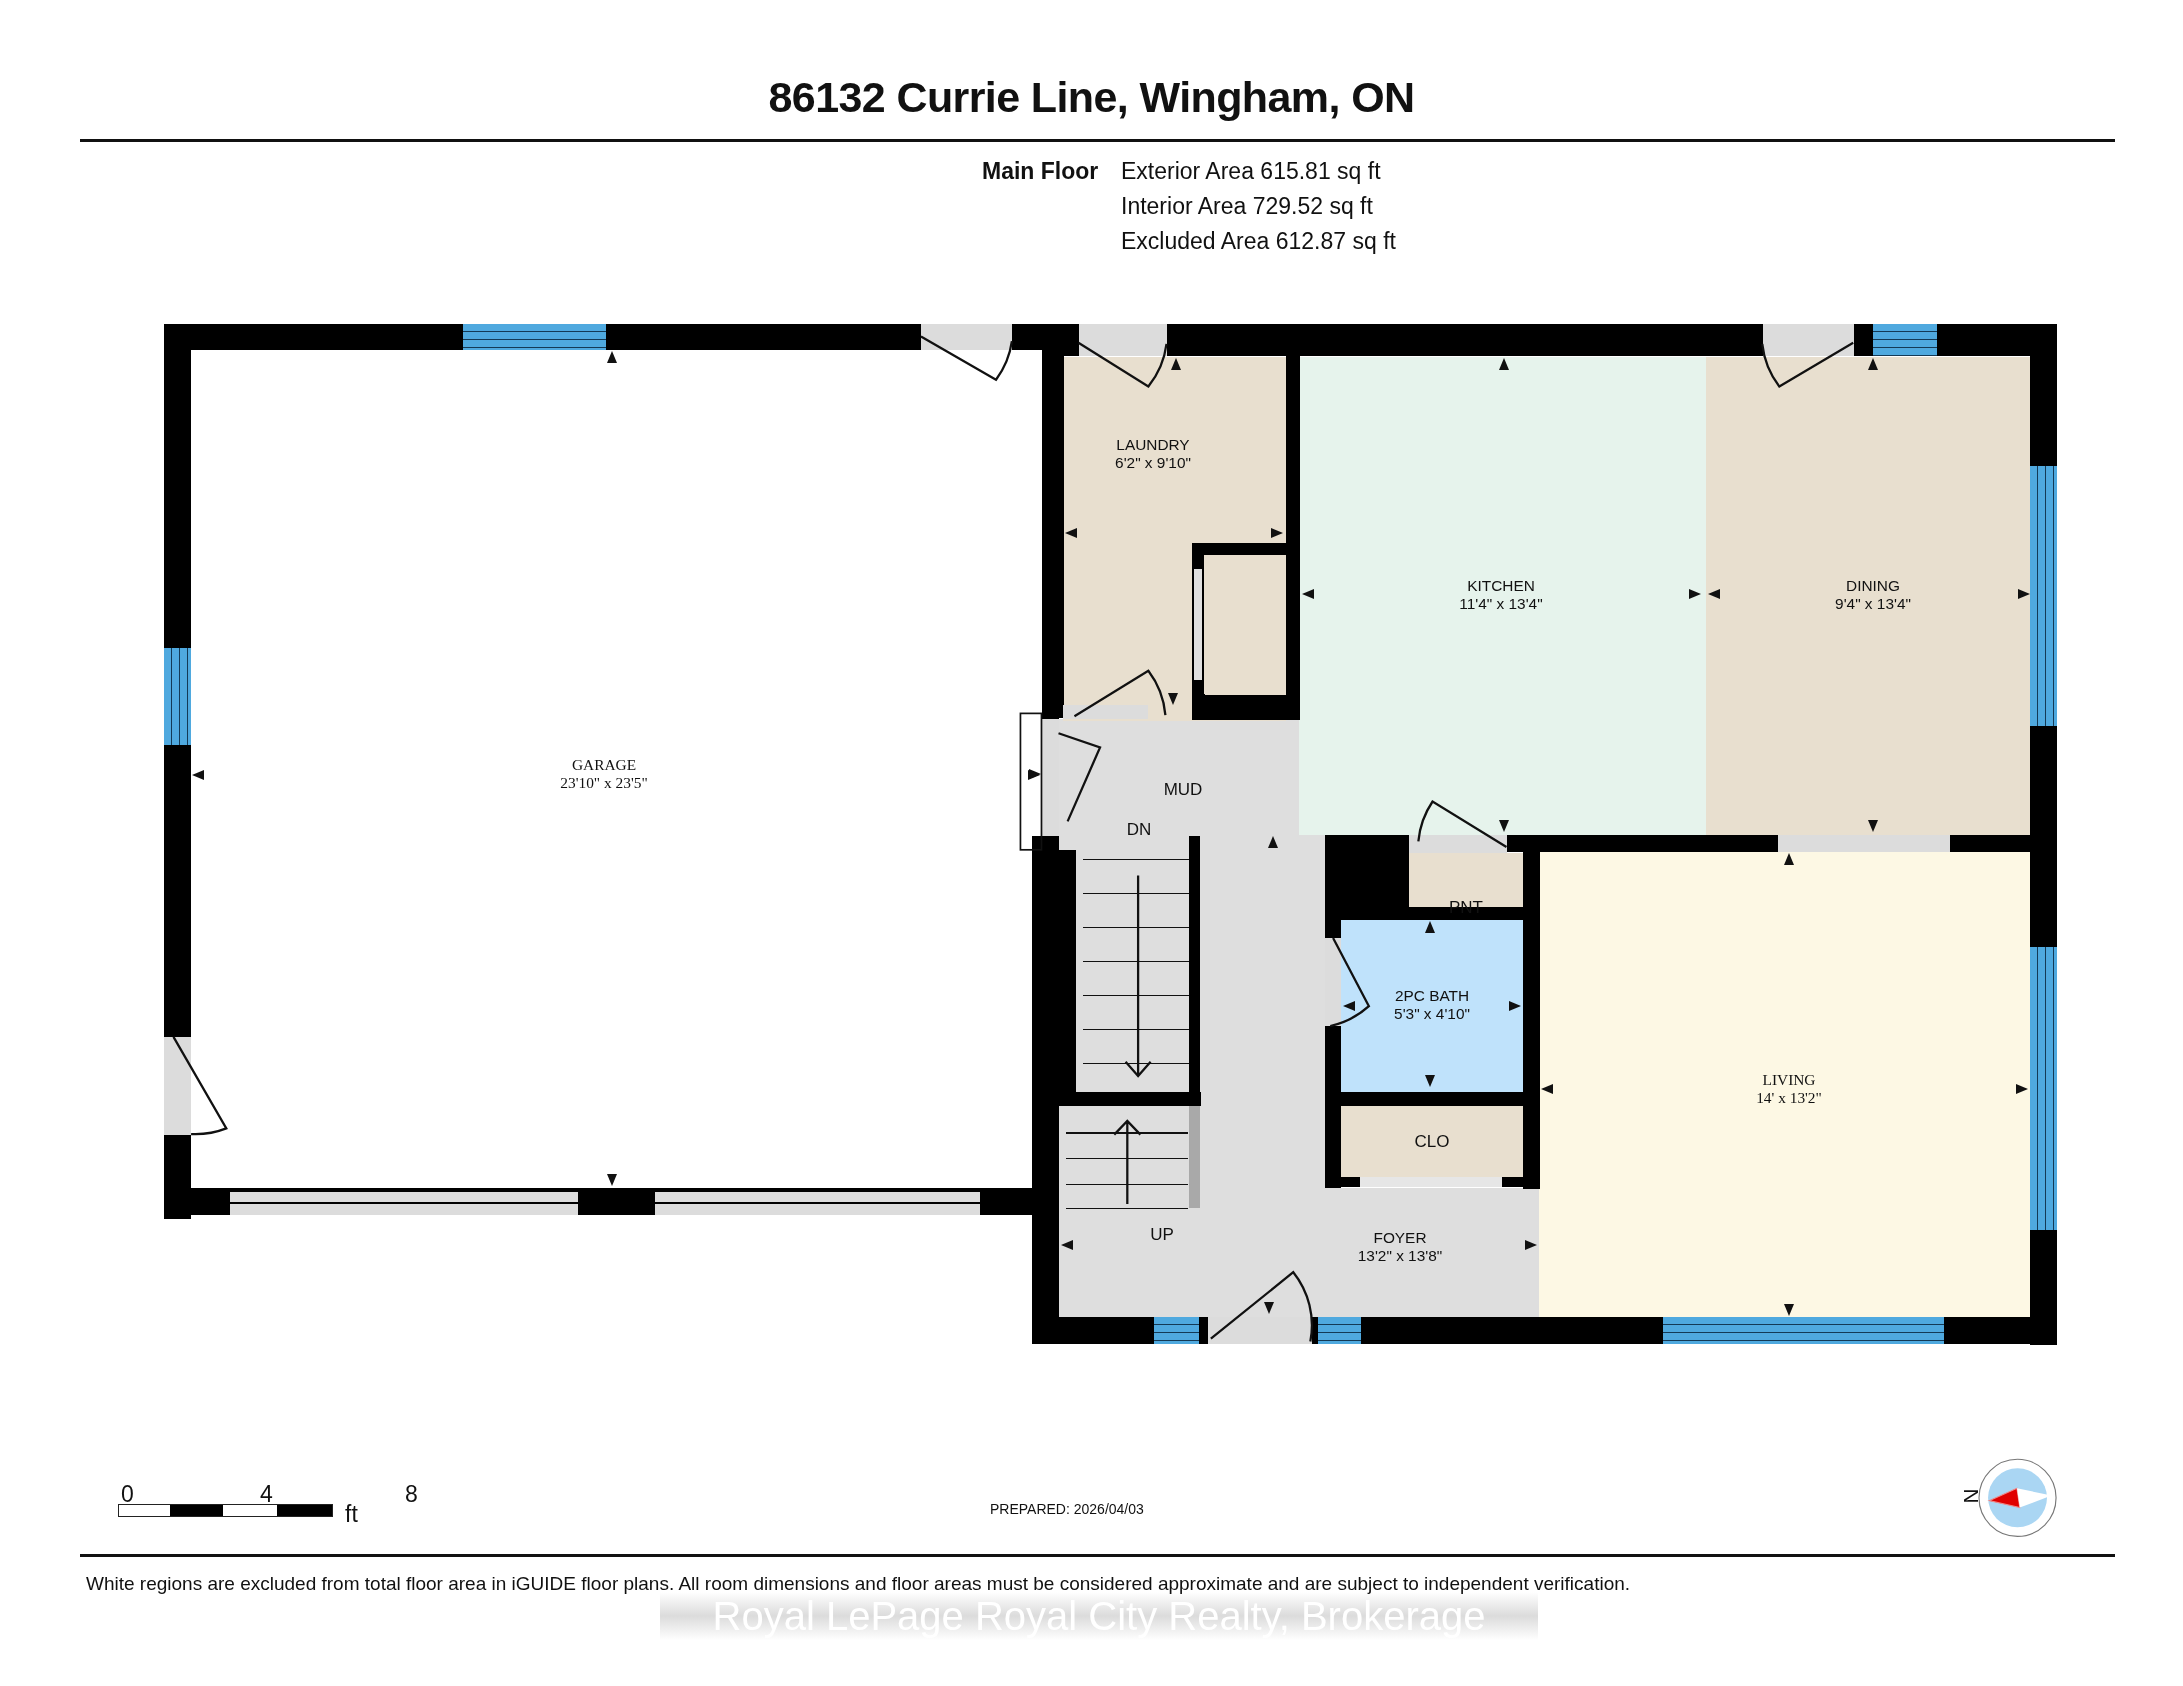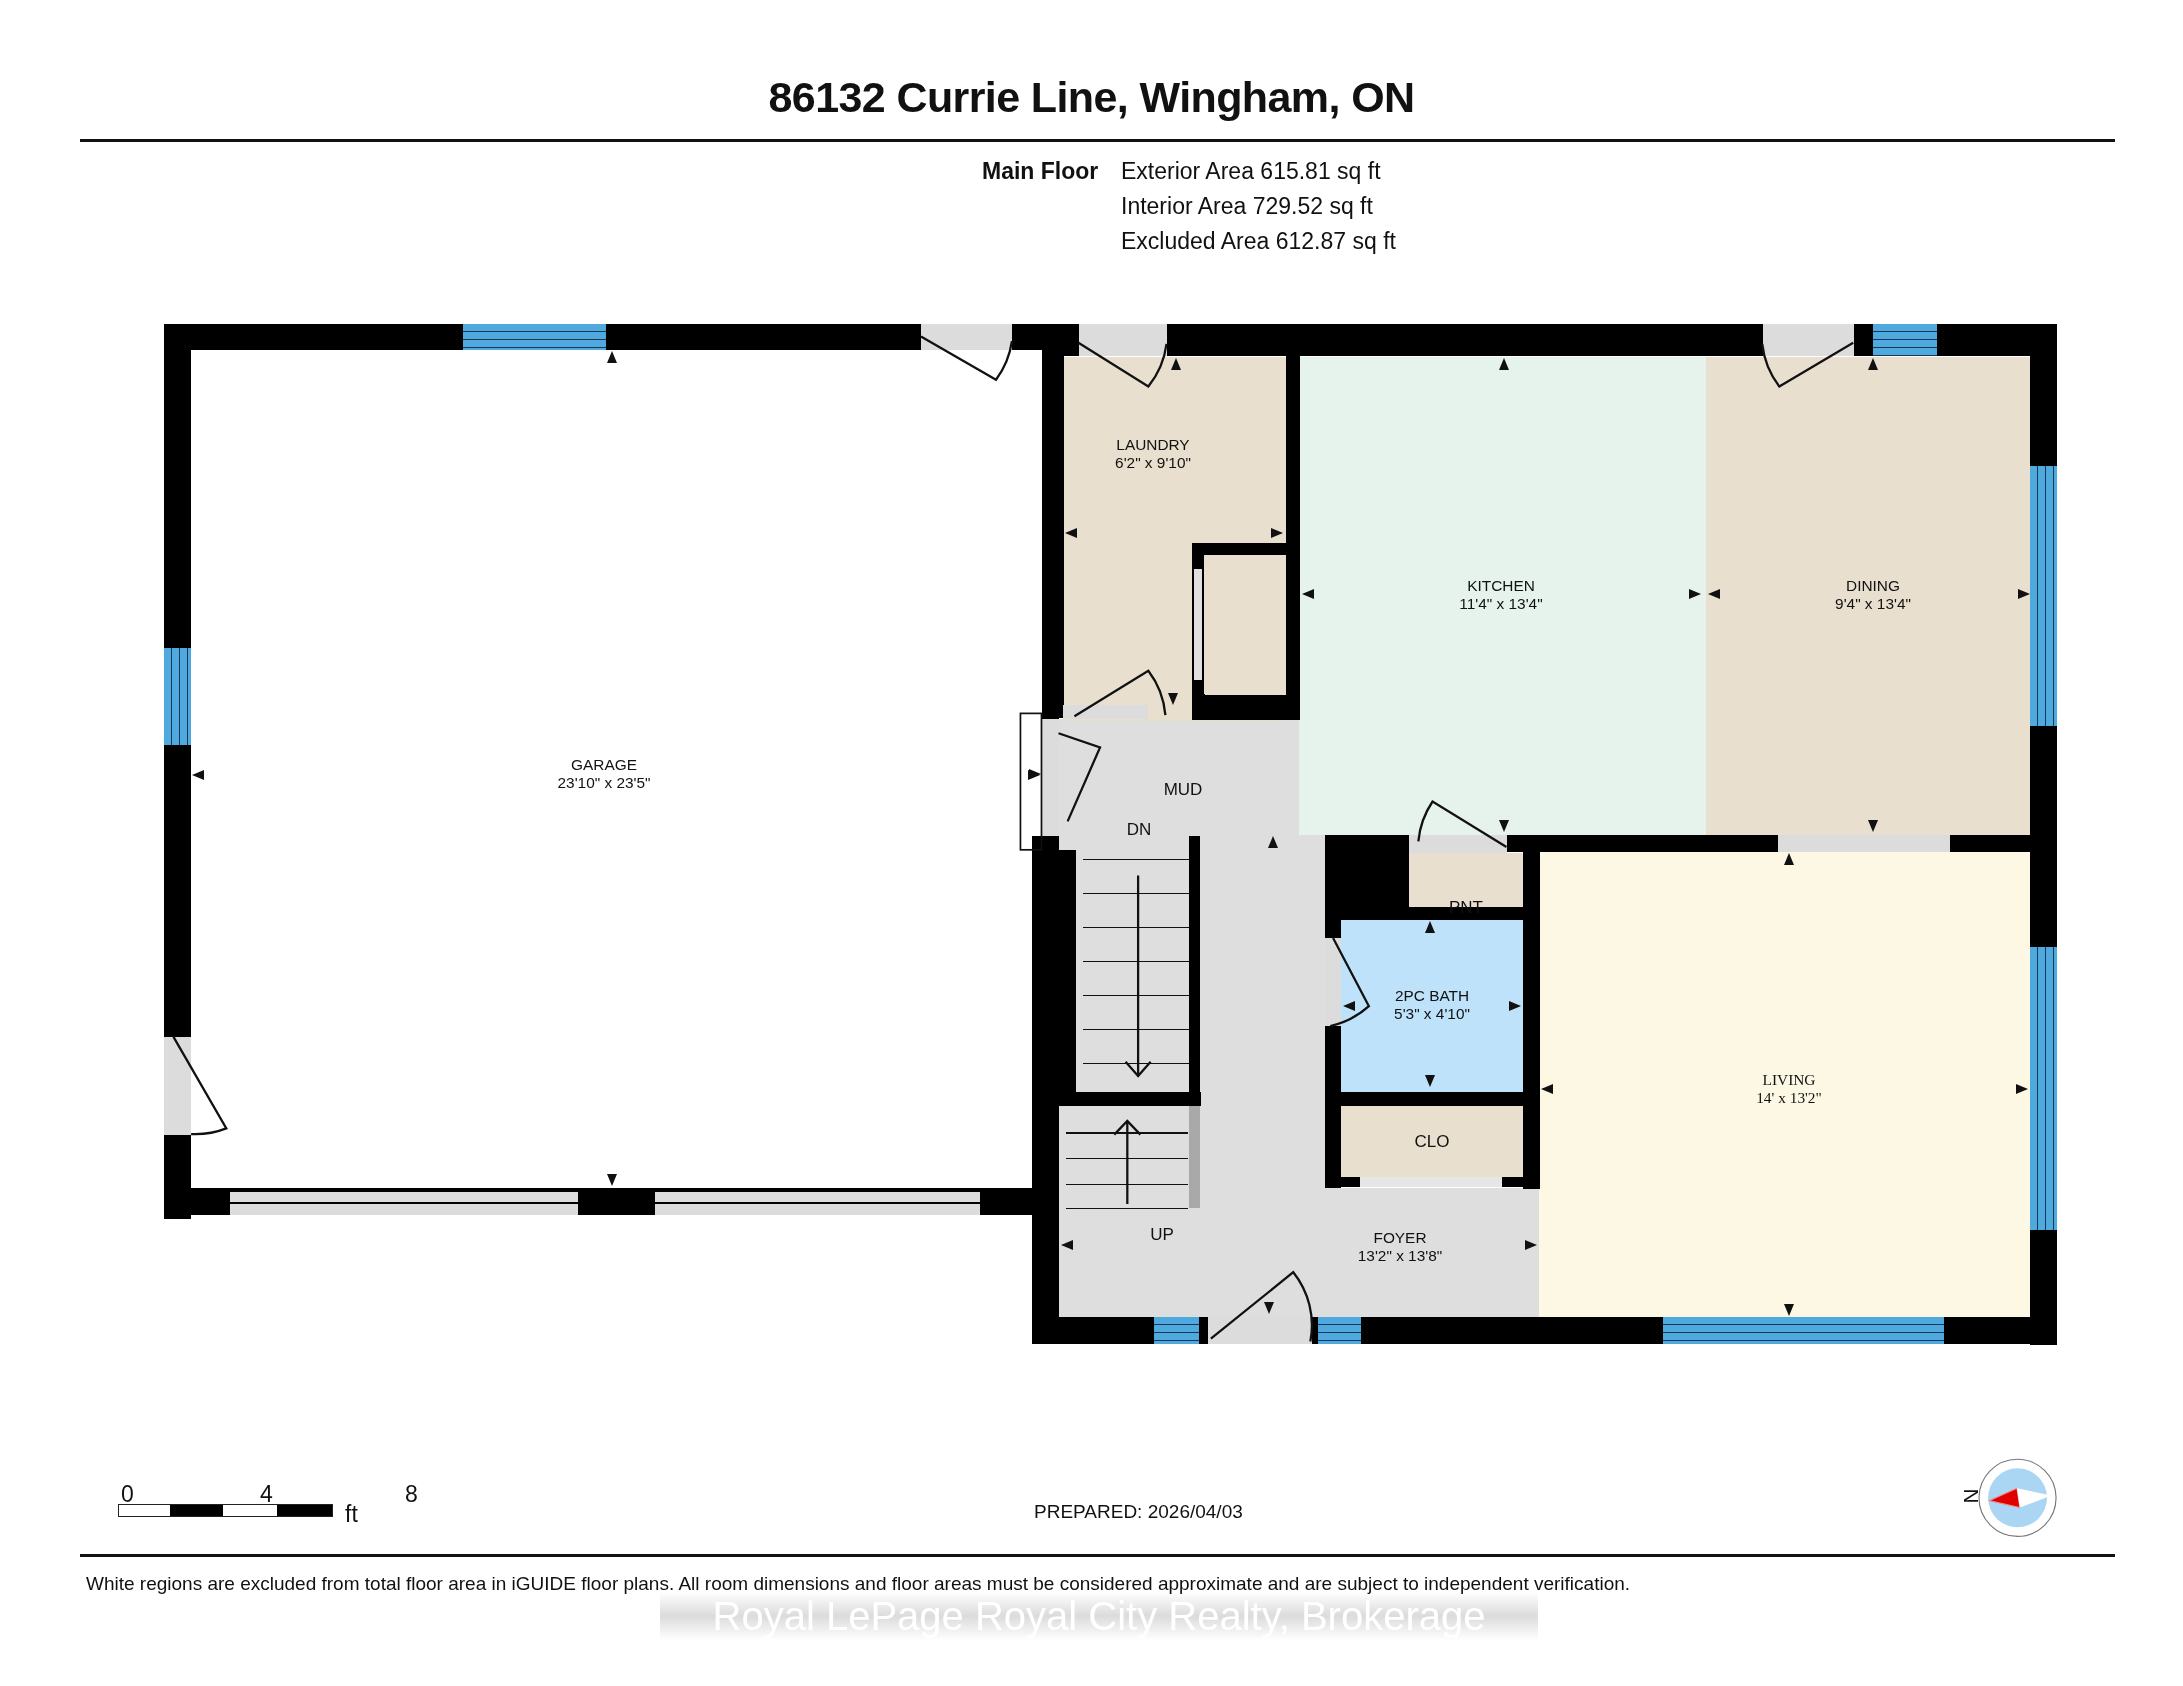--- a/index.html
+++ b/index.html
@@ -22,21 +22,21 @@
   .arrow { position: absolute; width: 0; height: 0; }
   .a-up { border-left: 5.1px solid transparent; border-right: 5.1px solid transparent; border-bottom: 12.5px solid #111; }
   .a-down { border-left: 5.1px solid transparent; border-right: 5.1px solid transparent; border-top: 12.5px solid #111; }
   .a-left { border-top: 5.1px solid transparent; border-bottom: 5.1px solid transparent; border-right: 12.5px solid #111; }
   .a-right { border-top: 5.1px solid transparent; border-bottom: 5.1px solid transparent; border-left: 12.5px solid #111; }
   svg.overlay { position: absolute; left: 0; top: 0; width: 2183px; height: 1686px; pointer-events: none; }
   .scale-num { position: absolute; font-size: 23px; top: 1481px; }
   .footer-note { left: 86px; top: 1573px; font-size: 19px; }
   .watermark { left: 660px; top: 1592px; width: 878px; height: 48px; font-size: 40px; color: #fff; text-align: center; line-height: 48px;
                background: linear-gradient(to bottom, rgba(200,200,200,0.0), rgba(190,190,190,0.55), rgba(200,200,200,0.0)); }
-  .prepared { left: 1034px; top: 1501px; font-size: 19px; }
+  .prepared { left: 990px; top: 1501px; font-size: 14px; }
 </style>
 </head>
 <body>
 
 <div class="abs title">86132 Currie Line, Wingham, ON</div>
 <div class="abs rule" style="left:80px; top:139px; width:2035px; height:3.4px;"></div>
 
 <div class="abs areas areas-label">Main Floor</div>
 <div class="abs areas areas-vals">
   <div>Exterior Area 615.81 sq ft</div>
@@ -138,21 +138,21 @@
 
       <path d="M2345 1650 L2408 1770 A150 150 0 0 1 2340 1805"></path>
 
       <path d="M2130 2355 L2275 2238 A150 150 0 0 1 2305 2360"></path>
 
       <path d="M2002 1540 L2002 1893 M1980 1868 L2002 1893 L2024 1868"></path>
       <path d="M1983 2118 L1983 1972 M1960 1996 L1983 1972 L2006 1996"></path>
     </g>
   </svg>
 
-  <div class="rlabel" style="left:604px; top:774px;">
+  <div class="rlabel" style="left:604px; top:774px;font-family:Liberation Serif, serif;">
     <div>GARAGE</div>
     <div>23'10" x 23'5"</div>
   </div>
   <div class="rlabel" style="left:1153px; top:454px;">
     <div>LAUNDRY</div>
     <div>6'2" x 9'10"</div>
   </div>
   <div class="rlabel" style="left:1501px; top:595px;">
     <div>KITCHEN</div>
     <div>11'4" x 13'4"</div>

